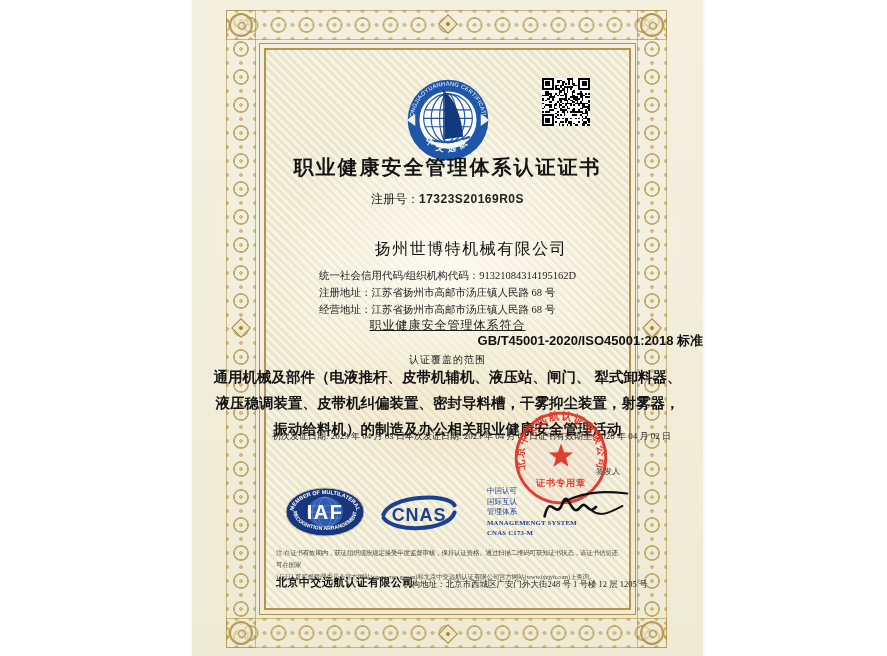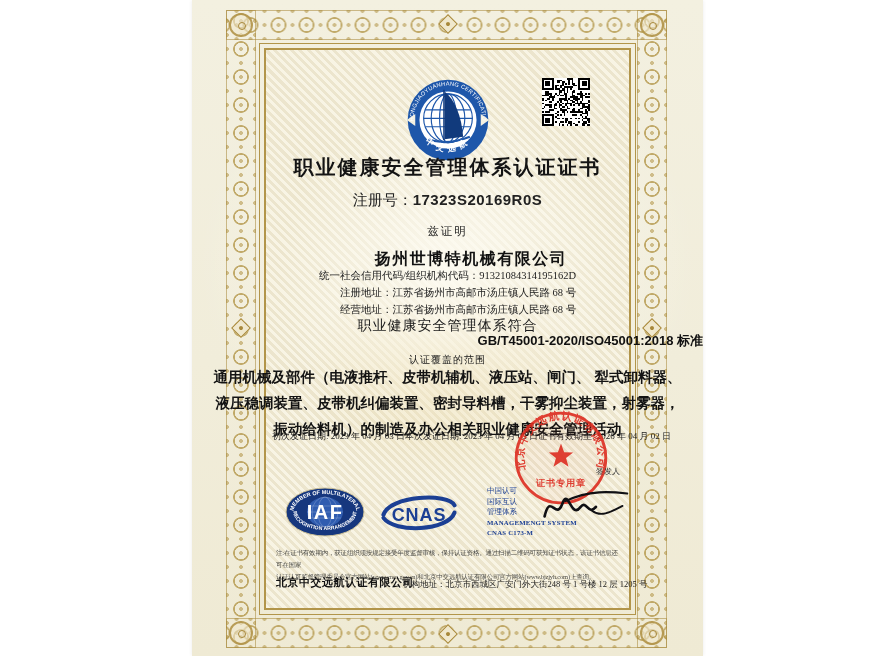--- a/index.html
+++ b/index.html
@@ -49,28 +49,28 @@
            background-image:
              radial-gradient(ellipse 65% 42% at 50% 40%, rgba(253,251,242,.94), rgba(253,251,242,0) 72%),
              radial-gradient(ellipse 55% 28% at 50% 58%, rgba(225,198,124,.30), rgba(225,198,124,0) 70%),
              repeating-linear-gradient(45deg,#f8f4e4 0 3px,#ece5cd 3px 6px); }
 
   .abs { position:absolute; }
   .ctr { left:0; right:0; text-align:center; }
 
   
   .title { top:154px; font-size:20px; font-weight:900; letter-spacing:2px; color:#141414; }
-  .regno { top:191px; font-size:15px; color:#222; }
+  .regno { top:191px; font-size:12px; color:#222; }
   .regno .num { font-family:"Liberation Sans","DejaVu Sans",sans-serif; font-weight:600; letter-spacing:.5px; }
   .certify { top:224px; font-size:11.5px; color:#1a1a1a; letter-spacing:2px; }
-  .company { top:249px; font-size:16px; font-weight:700; letter-spacing:1.5px; color:#111;
+  .company { top:239px; font-size:16px; font-weight:400; letter-spacing:1.5px; color:#111;
              font-family:"Liberation Sans","DejaVu Sans",sans-serif;margin-left:47px; }
   .infoblock { top:267px; }
-  .infoblock .inner { display:inline-block; text-align:right; font-size:10.5px; line-height:17px; color:#222; }
-  .sysline { top:317px; font-size:14px; color:#1a1a1a; letter-spacing:1px; }
+  .infoblock .inner { display:inline-block; text-align:left; font-size:10.5px; line-height:17px; color:#222; }
+  .sysline { top:317px; font-size:12px; color:#1a1a1a; letter-spacing:1px;text-decoration:underline; }
   .stdline { top:332px; font-size:13px; font-weight:700; color:#111;
              font-family:"Liberation Sans","DejaVu Sans",sans-serif;text-align:right; }
   .scopetitle { top:353px; font-size:10px; color:#1a1a1a; letter-spacing:1px; }
   .scope { top:364px; font-size:14.5px; font-weight:700; line-height:26px; color:#131313;
            font-family:"Liberation Sans","DejaVu Sans",sans-serif; }
   .dates { top:430px; left:80px; width:340px; display:flex; justify-content:flex-start;
            font-size:9px; color:#222; white-space:nowrap; }
   .signer { left:404px; top:466px; font-size:8px; color:#333; }
   .cnasinfo { left:272px; top:486px; font-size:7.5px; line-height:10.5px; color:#1b3f94;margin-left:23px; }
   .cnasinfo .en { font-size:6.8px; font-weight:700; letter-spacing:.2px; }
@@ -431,21 +431,20 @@
         <rect x="25" y="28" width="1" height="1" fill="#000"></rect>
         <rect x="27" y="28" width="1" height="1" fill="#000"></rect>
         <rect x="28" y="28" width="1" height="1" fill="#000"></rect>
       </svg>
 
     <div class="abs ctr title">职业健康安全管理体系认证证书</div>
     <div class="abs ctr regno">
       <span>注册号：</span><span class="num">17323S20169R0S</span>
     </div>
 
-    <div class="abs ctr certify">兹证明</div>
     <div class="abs ctr company">扬州世博特机械有限公司</div>
 
     <div class="abs ctr infoblock">
       <div class="inner">
         <div>统一社会信用代码/组织机构代码：91321084314195162D</div>
         <div>注册地址：江苏省扬州市高邮市汤庄镇人民路 68 号</div>
         <div>经营地址：江苏省扬州市高邮市汤庄镇人民路 68 号</div>
       </div>
     </div>
 

